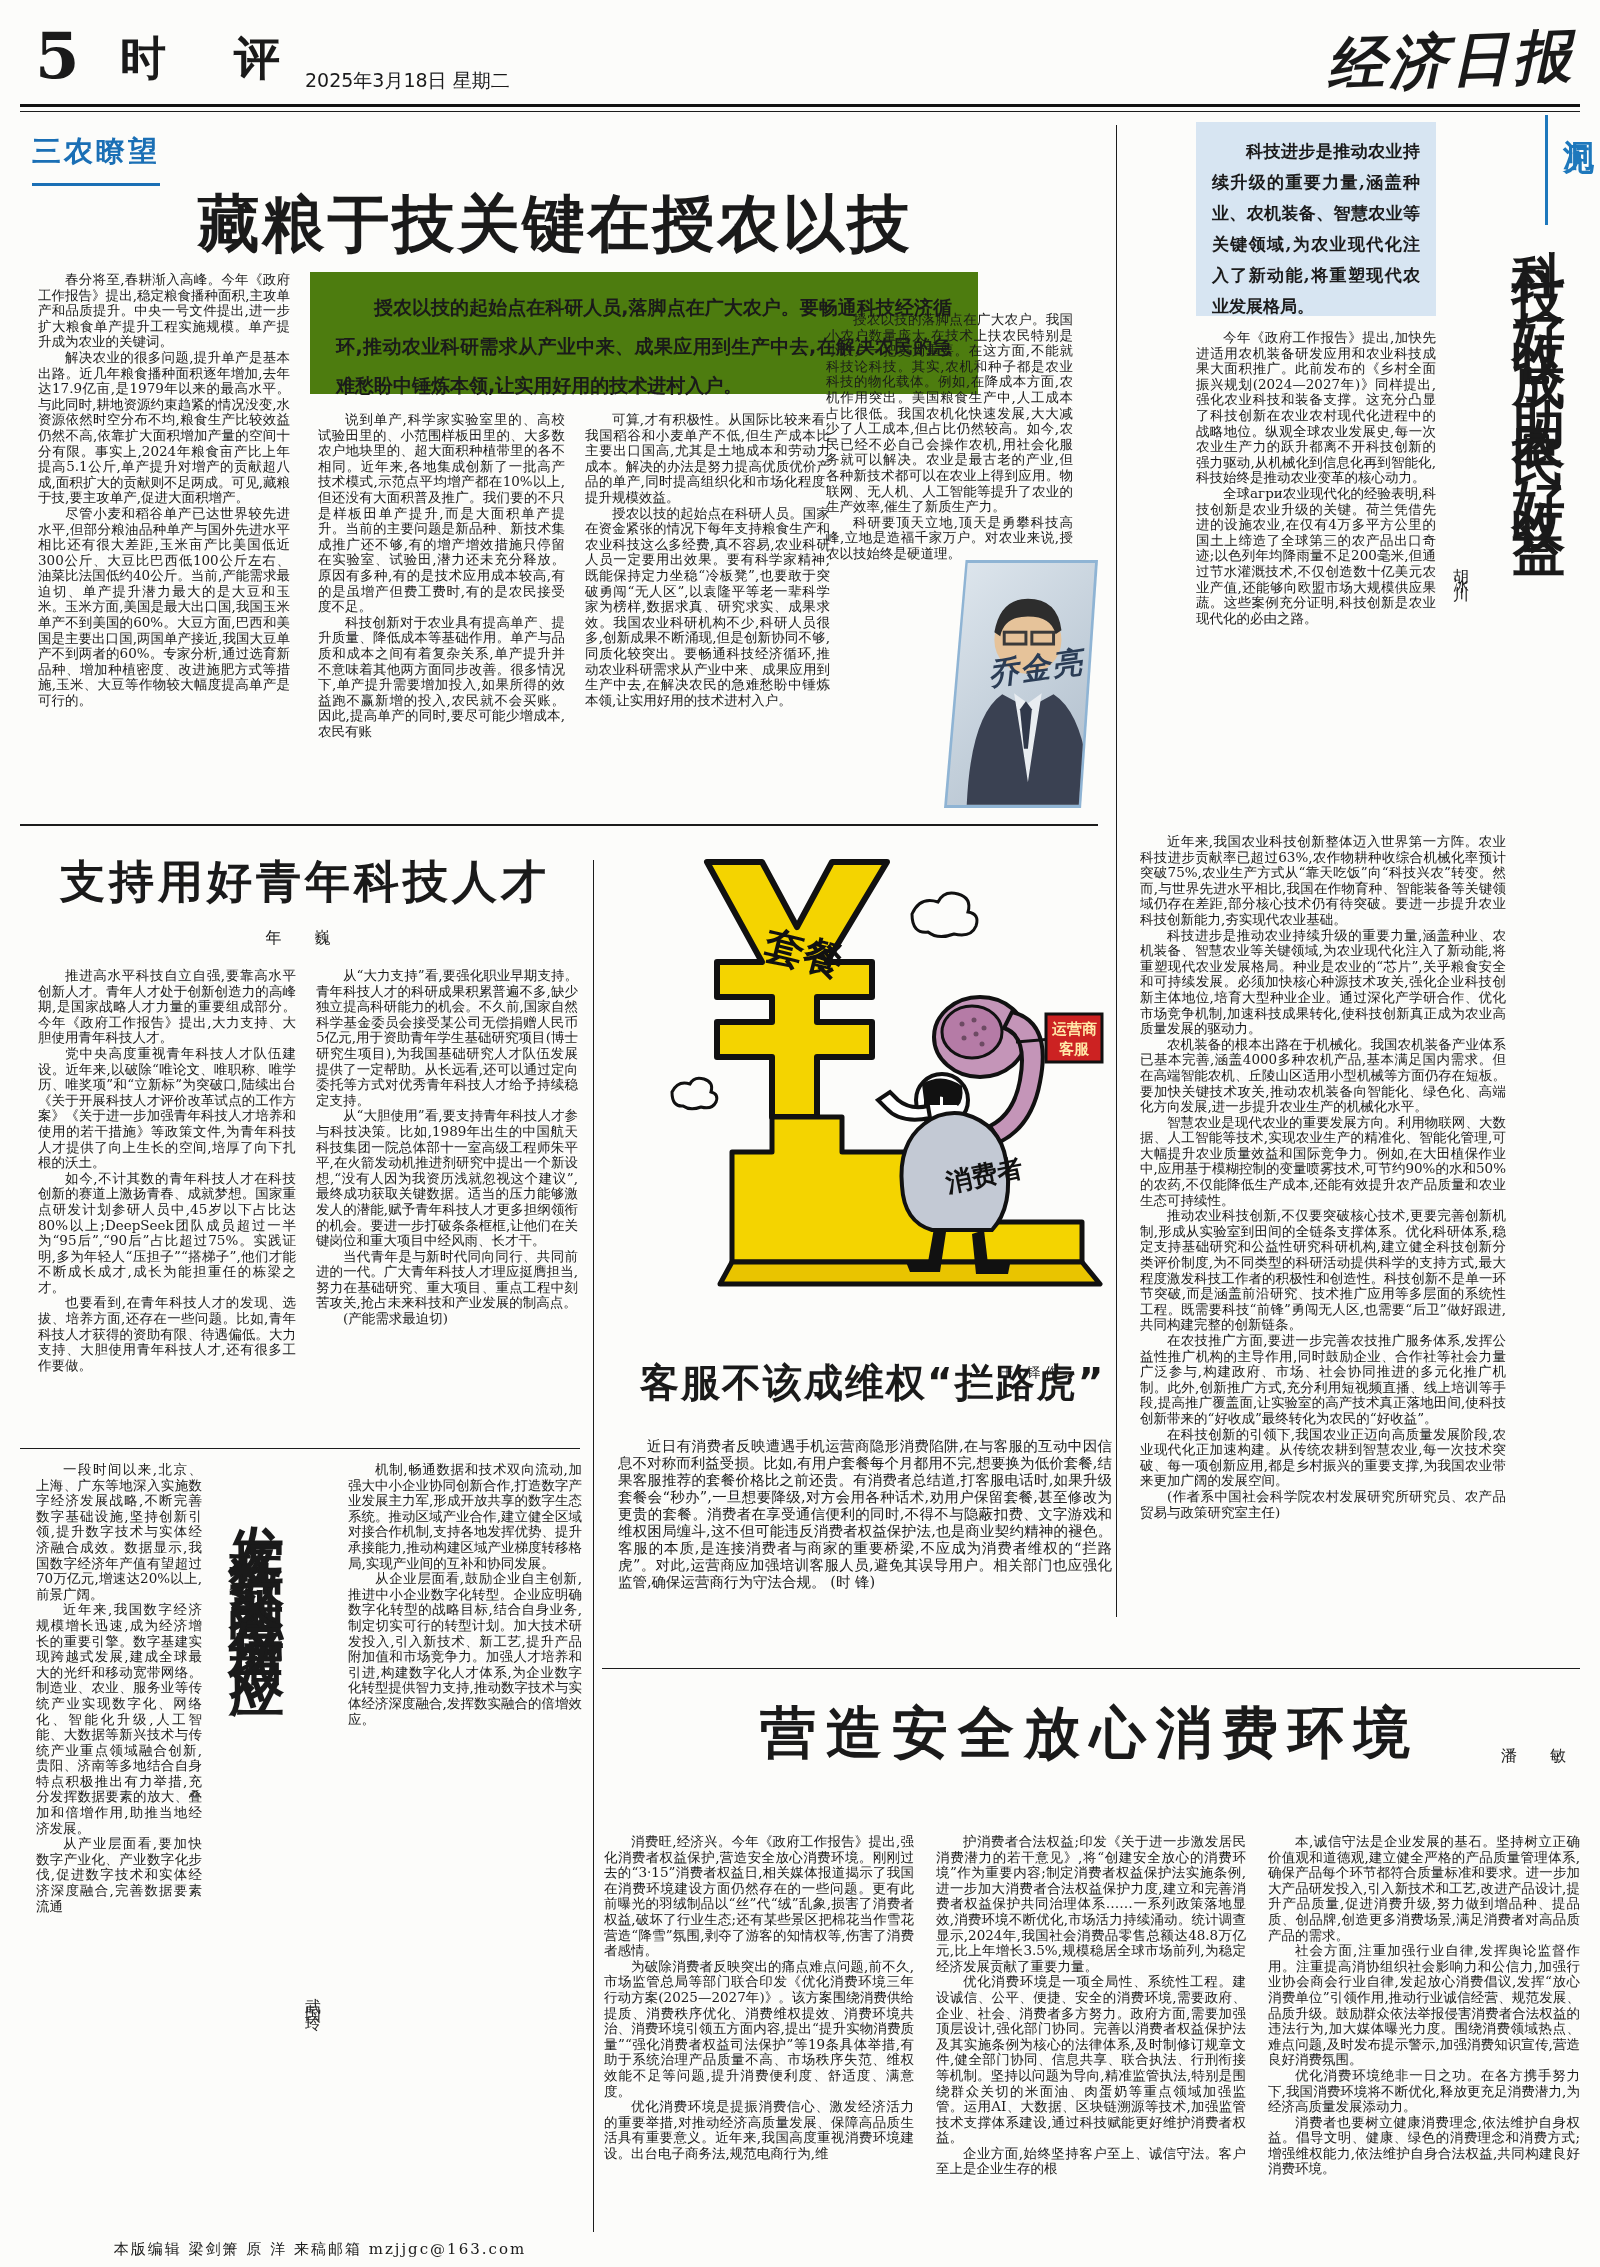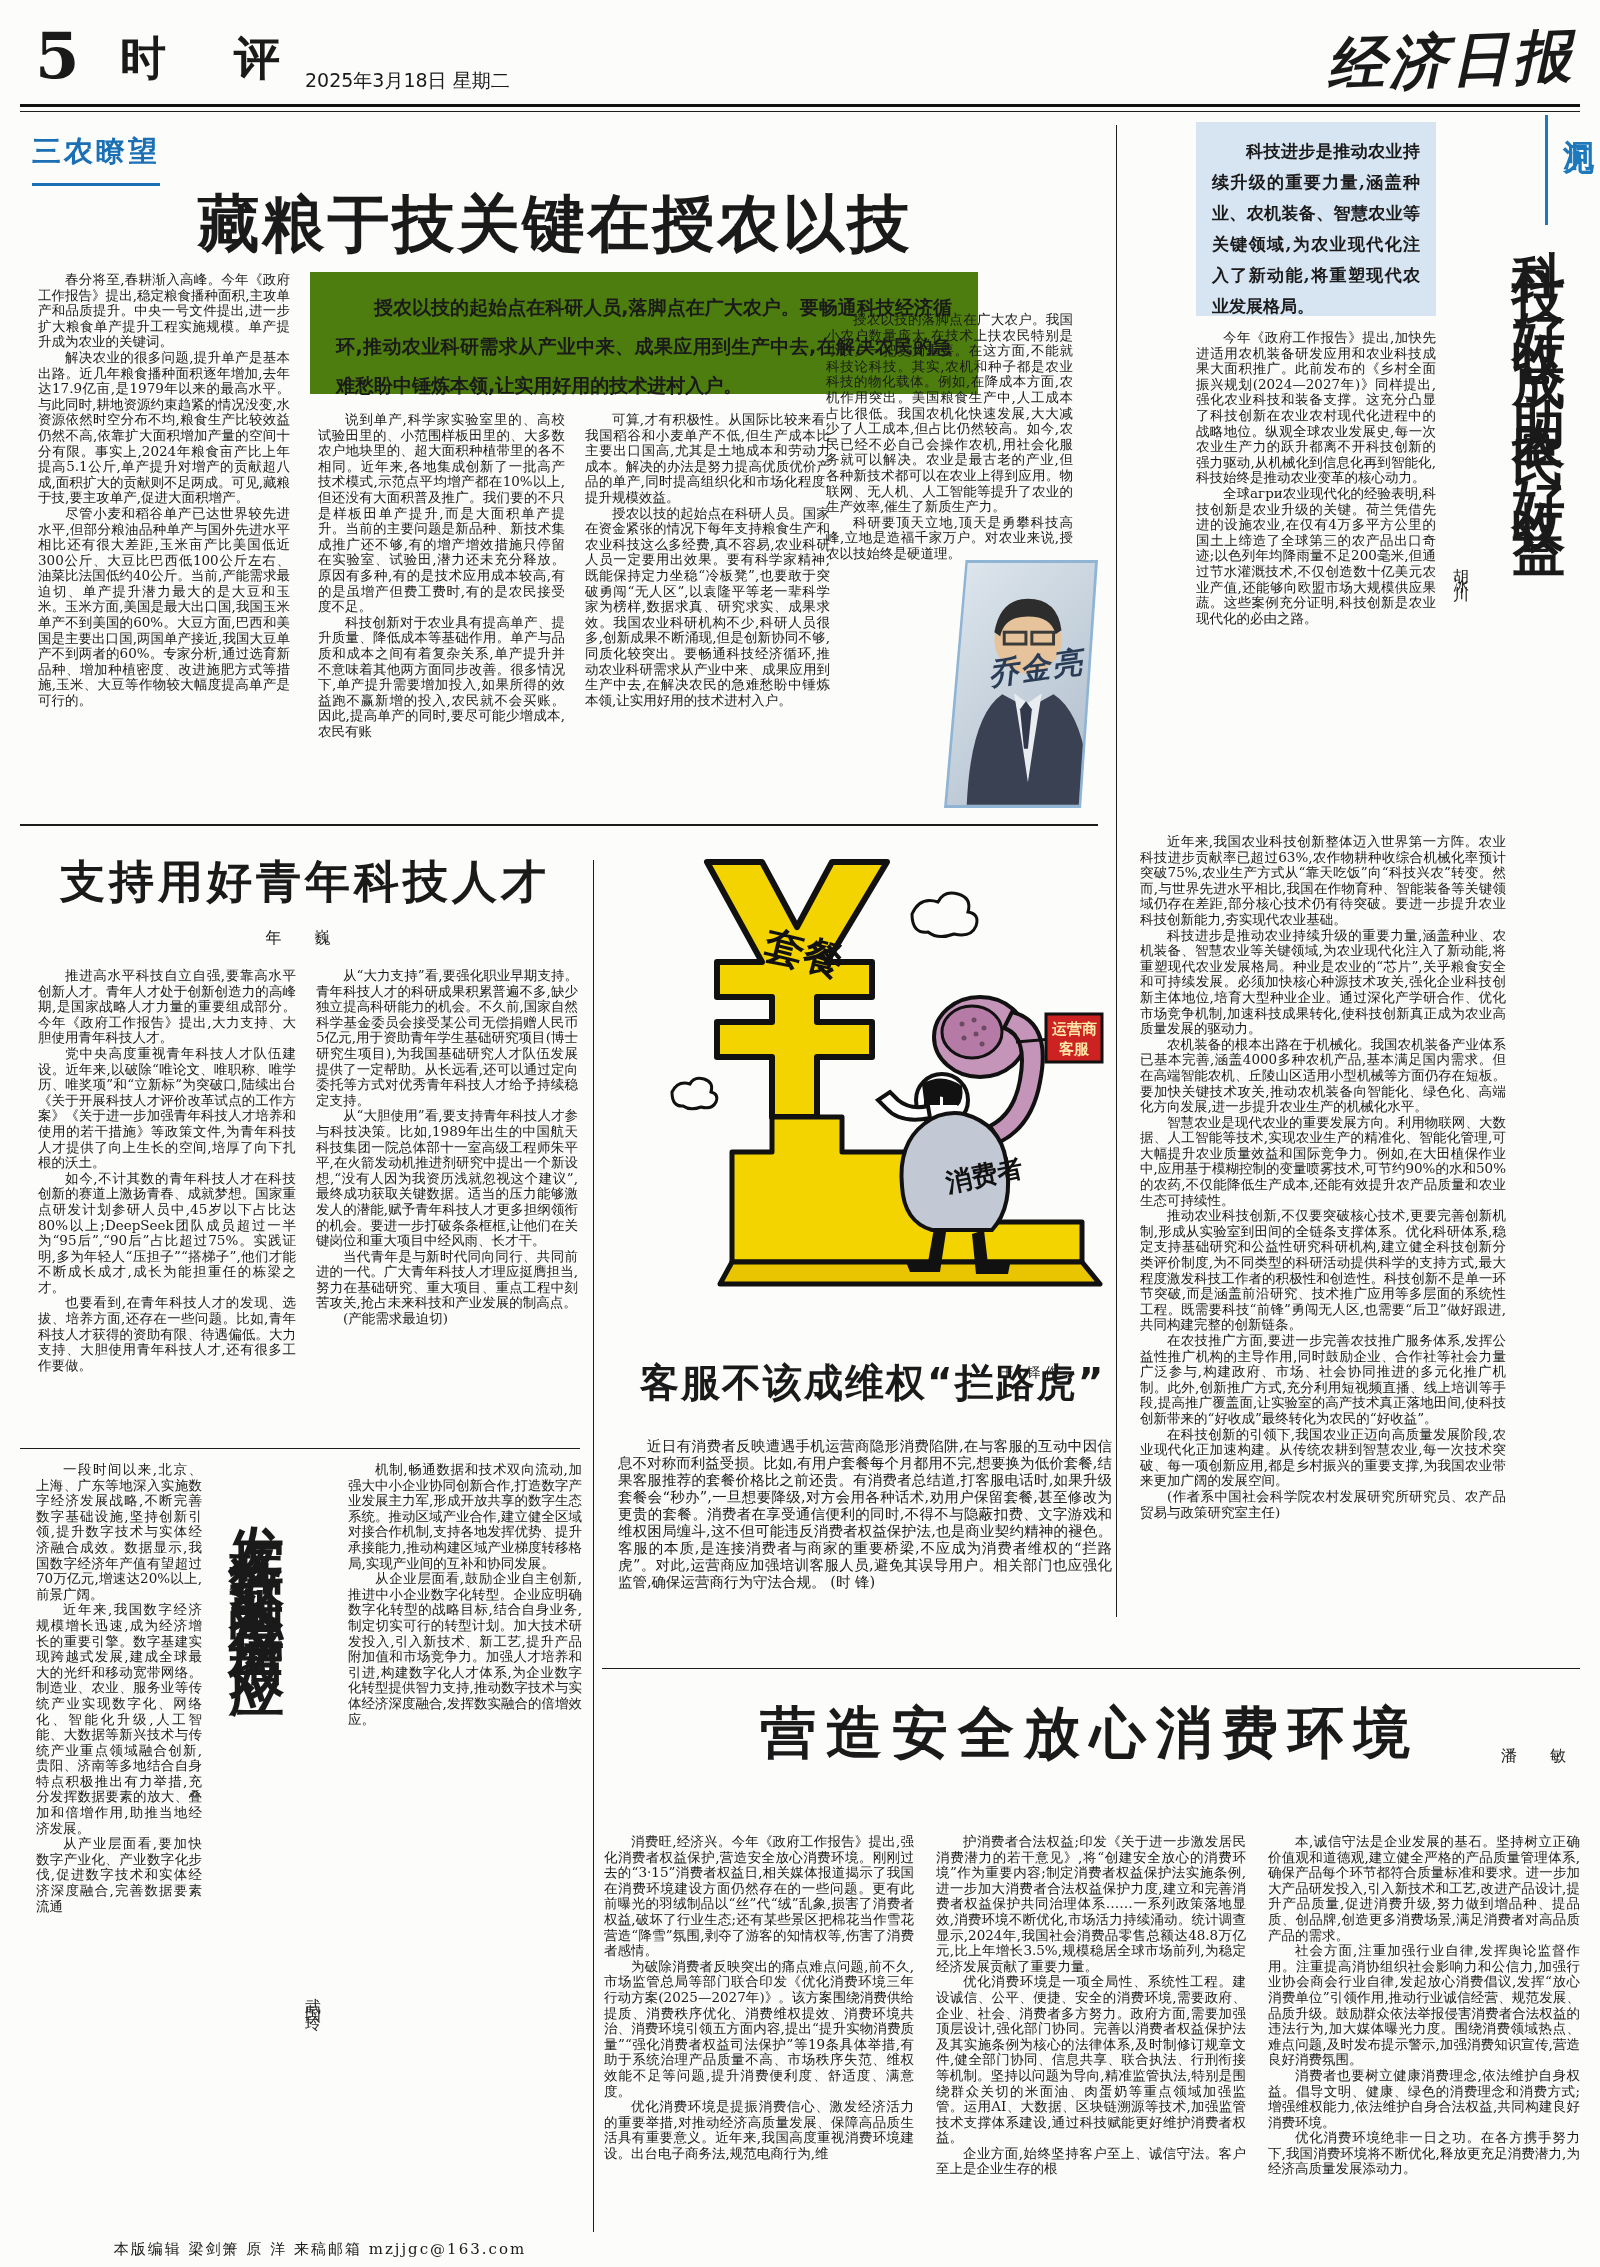--- a/index.html
+++ b/index.html
@@ -219,17 +219,17 @@
     <p>优化消费环境是提振消费信心、激发经济活力的重要举措,对推动经济高质量发展、保障高品质生活具有重要意义。近年来,我国高度重视消费环境建设。出台电子商务法,规范电商行为,维</p>
   </div>
 <div class="abs bodycol" style="left:936px;top:1834px;width:310px;height:402px;">
     <p>护消费者合法权益;印发《关于进一步激发居民消费潜力的若干意见》,将“创建安全放心的消费环境”作为重要内容;制定消费者权益保护法实施条例,进一步加大消费者合法权益保护力度,建立和完善消费者权益保护共同治理体系……一系列政策落地显效,消费环境不断优化,市场活力持续涌动。统计调查显示,2024年,我国社会消费品零售总额达48.8万亿元,比上年增长3.5%,规模稳居全球市场前列,为稳定经济发展贡献了重要力量。</p>
     <p>优化消费环境是一项全局性、系统性工程。建设诚信、公平、便捷、安全的消费环境,需要政府、企业、社会、消费者多方努力。政府方面,需要加强顶层设计,强化部门协同。完善以消费者权益保护法及其实施条例为核心的法律体系,及时制修订规章文件,健全部门协同、信息共享、联合执法、行刑衔接等机制。坚持以问题为导向,精准监管执法,特别是围绕群众关切的米面油、肉蛋奶等重点领域加强监管。运用AI、大数据、区块链溯源等技术,加强监管技术支撑体系建设,通过科技赋能更好维护消费者权益。</p>
     <p>企业方面,始终坚持客户至上、诚信守法。客户至上是企业生存的根</p>
   </div>
 <div class="abs bodycol" style="left:1268px;top:1834px;width:312px;height:402px;">
     <p>本,诚信守法是企业发展的基石。坚持树立正确价值观和道德观,建立健全严格的产品质量管理体系,确保产品每个环节都符合质量标准和要求。进一步加大产品研发投入,引入新技术和工艺,改进产品设计,提升产品质量,促进消费升级,努力做到增品种、提品质、创品牌,创造更多消费场景,满足消费者对高品质产品的需求。</p>
     <p>社会方面,注重加强行业自律,发挥舆论监督作用。注重提高消协组织社会影响力和公信力,加强行业协会商会行业自律,发起放心消费倡议,发挥“放心消费单位”引领作用,推动行业诚信经营、规范发展、品质升级。鼓励群众依法举报侵害消费者合法权益的违法行为,加大媒体曝光力度。围绕消费领域热点、难点问题,及时发布提示警示,加强消费知识宣传,营造良好消费氛围。</p>
+    <p>优化消费环境绝非一日之功。在各方携手努力下,我国消费环境将不断优化,释放更充足消费潜力,为经济高质量发展添动力。</p>
     <p>消费者也要树立健康消费理念,依法维护自身权益。倡导文明、健康、绿色的消费理念和消费方式;增强维权能力,依法维护自身合法权益,共同构建良好消费环境。</p>
-    <p>优化消费环境绝非一日之功。在各方携手努力下,我国消费环境将不断优化,释放更充足消费潜力,为经济高质量发展添动力。</p>
   </div>
 
 <div class="abs footer-line" style="left:60px;top:2240px;width:520px;text-align:center;">本版编辑 梁剑箫 原 洋    来稿邮箱 mzjjgc@163.com</div>
 
 </body></html>

